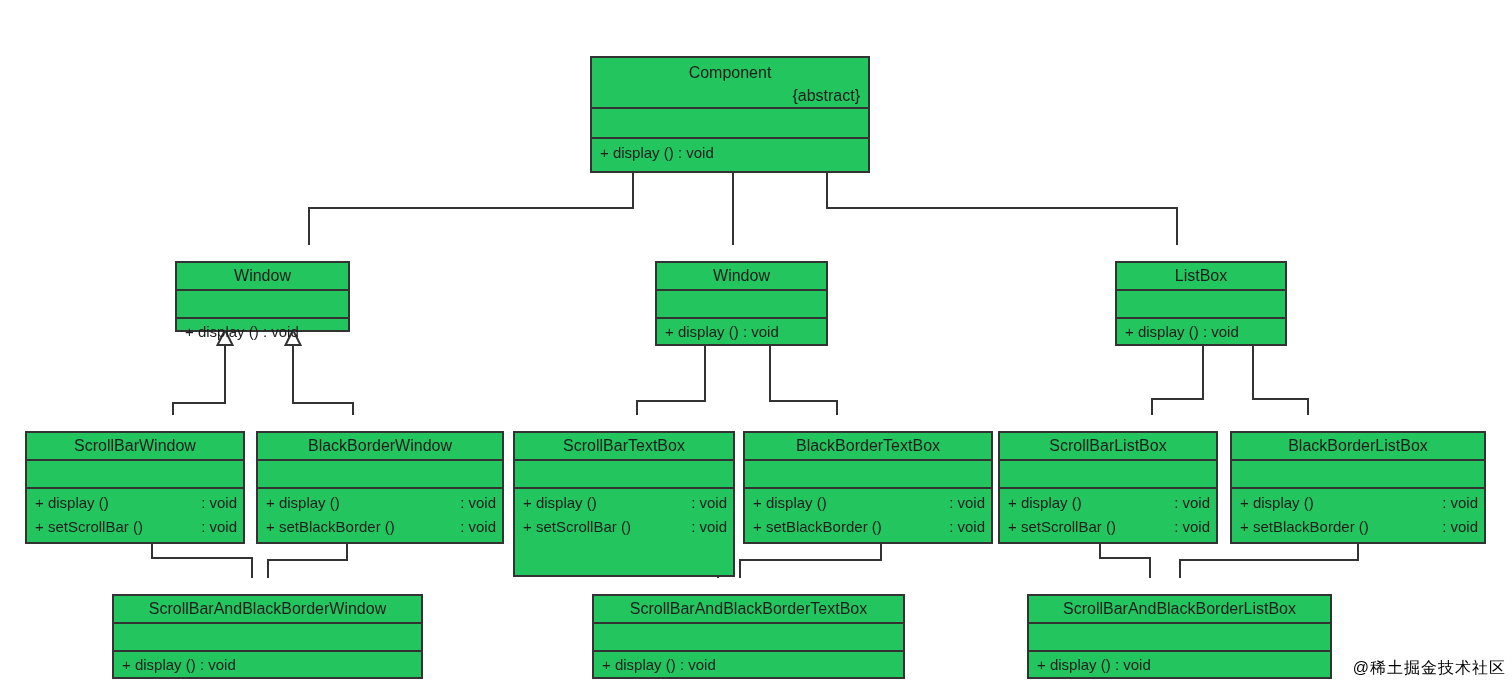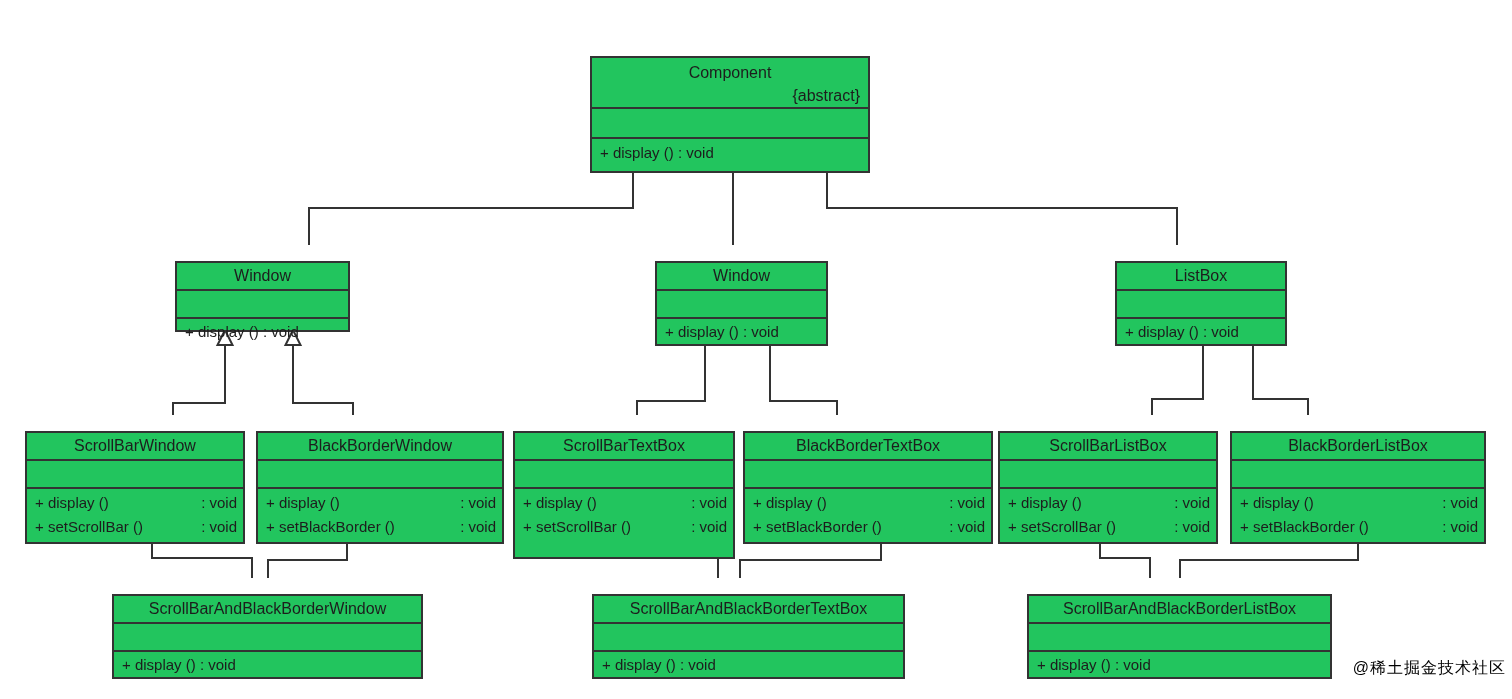--- a/index.html
+++ b/index.html
@@ -168,21 +168,21 @@
         <span>+ display ()</span>
         <span>: void</span>
       </div>
       <div class="op-row">
         <span>+ setBlackBorder ()</span>
         <span>: void</span>
       </div>
     </div>
   </div>
 
-  <div class="uml-class" style="left:513px;top:415px;width:222px;height:128px">
+  <div class="uml-class" style="left:513px;top:415px;width:222px;height:146px">
     <div class="uml-title">ScrollBarTextBox</div>
     <div class="uml-attrs"></div>
     <div class="uml-ops uml-ops-two">
       <div class="op-row">
         <span>+ display ()</span>
         <span>: void</span>
       </div>
       <div class="op-row">
         <span>+ setScrollBar ()</span>
         <span>: void</span>

